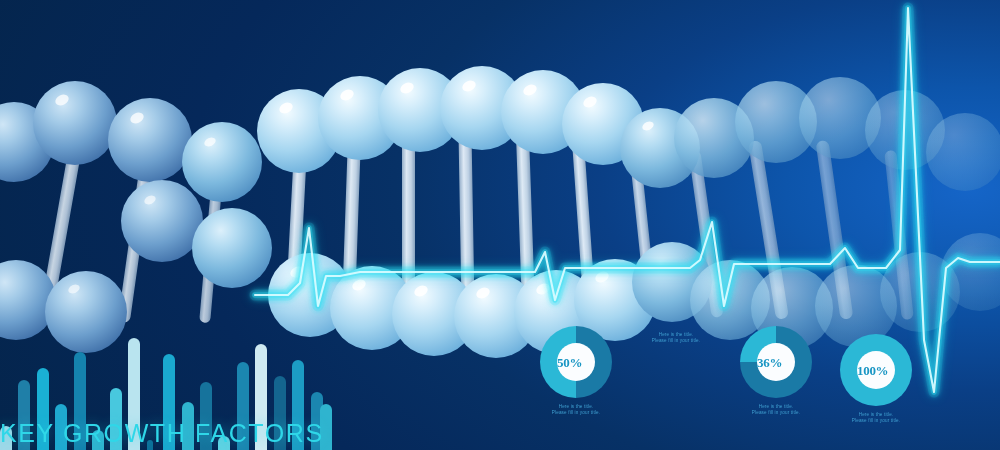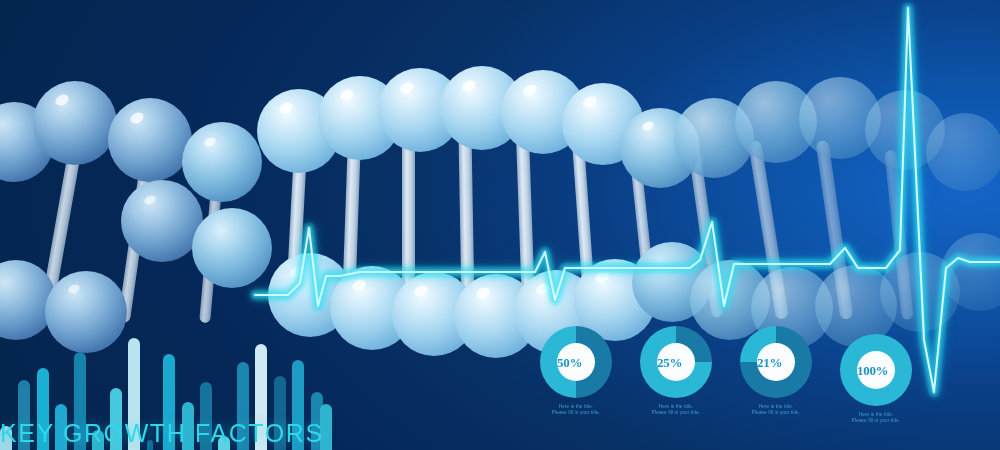--- a/index.html
+++ b/index.html
@@ -218,32 +218,27 @@
       <div class="kpi" style="position: absolute; left: 530px; top: 326px;">
         <div class="donut" style="background: conic-gradient(rgb(26, 122, 166) 0deg, rgb(26, 122, 166) 180deg, rgb(43, 184, 214) 180deg, rgb(43, 184, 214) 360deg);">
           <div class="hole">
             <span class="pct" style="color: rgb(25, 150, 196);">50%</span>
           </div>
         </div>
         <div class="cap" style="color: rgb(63, 159, 208);">Here is the title.
 Please fill in your title.</div>
       </div>
       <div class="kpi" style="position: absolute; left: 630px; top: 326px;">
-        <div class="donut" style="background: conic-gradient(rgb(26, 122, 166) 0deg, rgb(26, 122, 166) 90deg, rgb(43, 184, 214) 90deg, rgb(43, 184, 214) 360deg);">
-          <div class="hole">
-            <span class="pct" style="color: rgb(25, 150, 196);">25%</span>
-          </div>
-        </div>
         <div class="cap" style="color: rgb(63, 159, 208);">Here is the title.
 Please fill in your title.</div>
       </div>
       <div class="kpi" style="position: absolute; left: 730px; top: 326px;">
         <div class="donut" style="background: conic-gradient(rgb(26, 122, 166) 0deg, rgb(26, 122, 166) 270deg, rgb(43, 184, 214) 270deg, rgb(43, 184, 214) 360deg);">
           <div class="hole">
-            <span class="pct" style="color: rgb(25, 150, 196);">21%</span>
+            <span class="pct" style="color: rgb(25, 150, 196);">36%</span>
           </div>
         </div>
         <div class="cap" style="color: rgb(63, 159, 208);">Here is the title.
 Please fill in your title.</div>
       </div>
       <div class="kpi" style="position: absolute; left: 830px; top: 334px;">
         <div class="donut" style="background: rgb(43, 184, 214);">
           <div class="hole">
             <span class="pct" style="color: rgb(25, 150, 196);">100%</span>
           </div>

